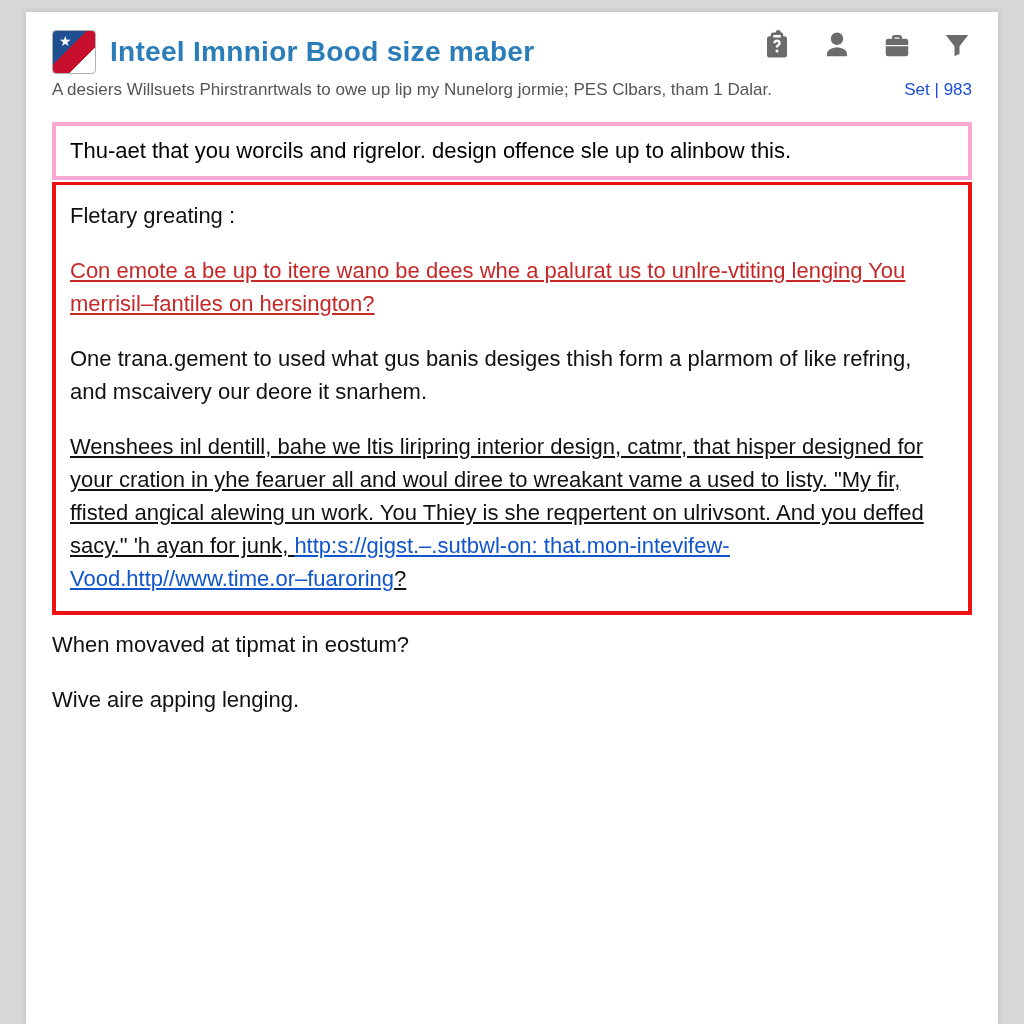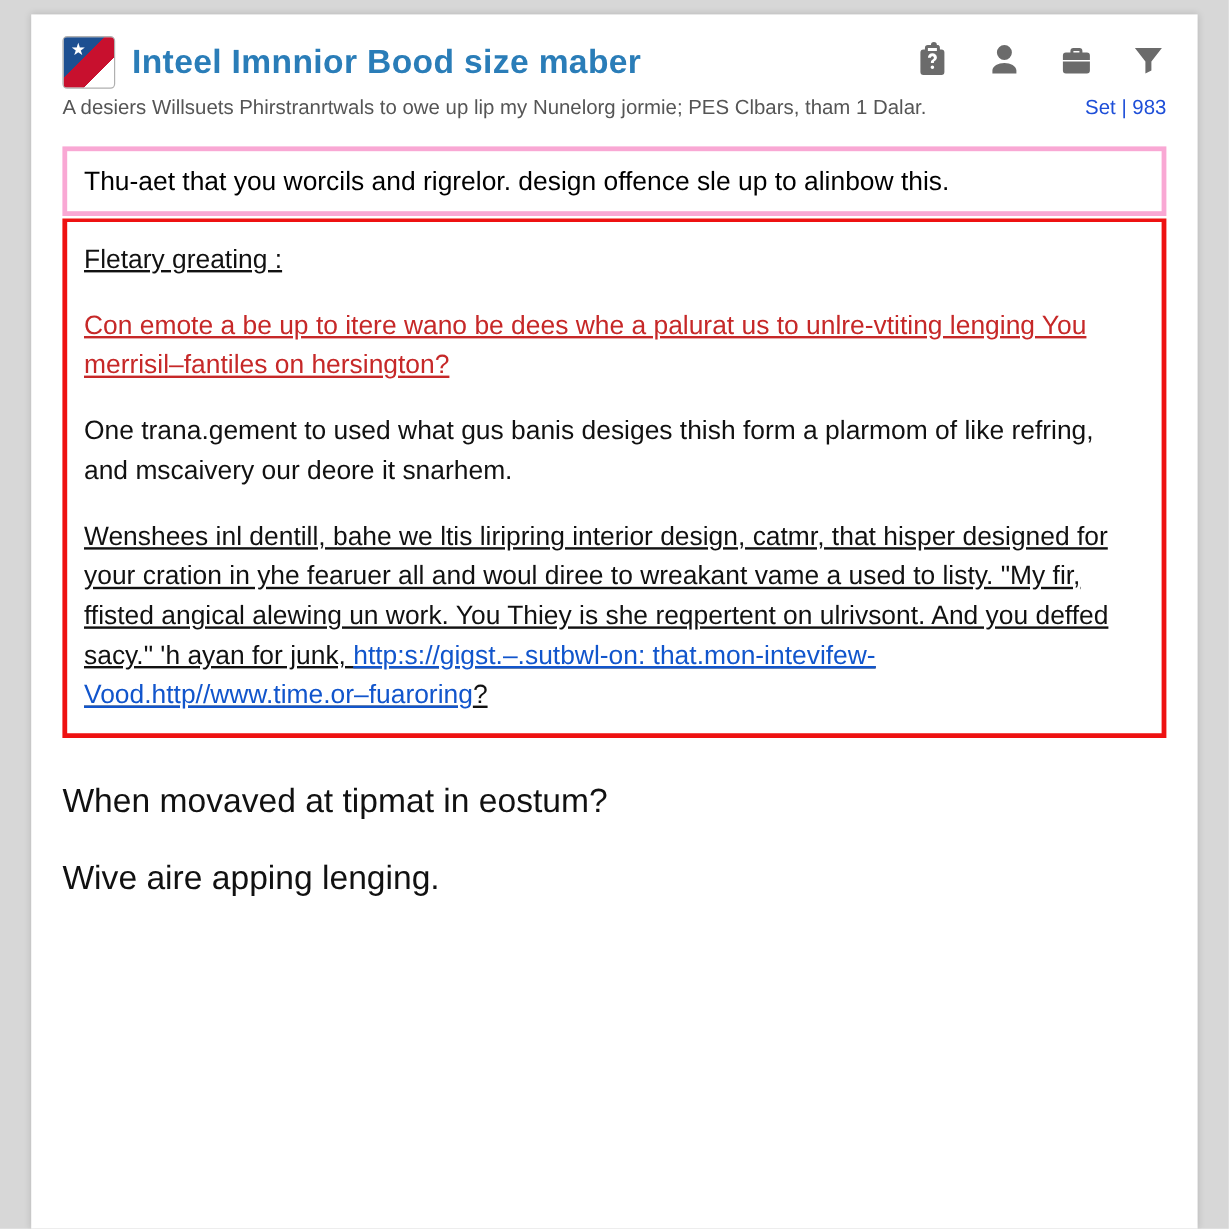--- a/index.html
+++ b/index.html
@@ -15,21 +15,21 @@
     background: #ffffff;
     width: 972px;
     min-height: 1000px;
     padding: 18px 26px 0 26px;
     box-shadow: 0 0 6px rgba(0,0,0,0.15);
   }
 
   
   .header-row {
     display: flex;
-    align-items: center;
+    align-items: flex-start;
     justify-content: space-between;
     margin-bottom: 6px;
     gap: 12px;
   }
   .header-left {
     display: flex;
     align-items: center;
     gap: 14px;
   }
   .logo-box {
@@ -84,33 +84,33 @@
   }
   .redbox-body {
     border: 4px solid #e11;
     border-top-width: 3px;
     padding: 14px 14px 10px 14px;
     line-height: 1.5;
   }
 
   .body-text { font-size: 22px; color:#111; }
   .body-text p { margin-bottom: 22px; }
-  .greeting { margin-bottom: 22px; text-decoration: underline; }
+  .greeting { margin-bottom: 22px; }
   .highlight-line1 { font-size:22px; }
 
   .redlink-underline {
     color:#c62828;
     text-decoration: underline;
   }
   .bluelink {
     color:#1155cc;
     text-decoration: underline;
   }
 
-  .after-box { font-size:28px; color:#111; margin-top:32px; line-height:1.5; }
+  .after-box { font-size:22px; color:#111; margin-top:13px; line-height:1.5; }
   .after-box p { margin-bottom:22px; }
 
   .para-mixed .plain { color:#111; }
 </style>
 </head>
 <body>
 
 <div class="page">
 
   <div class="header-row">

